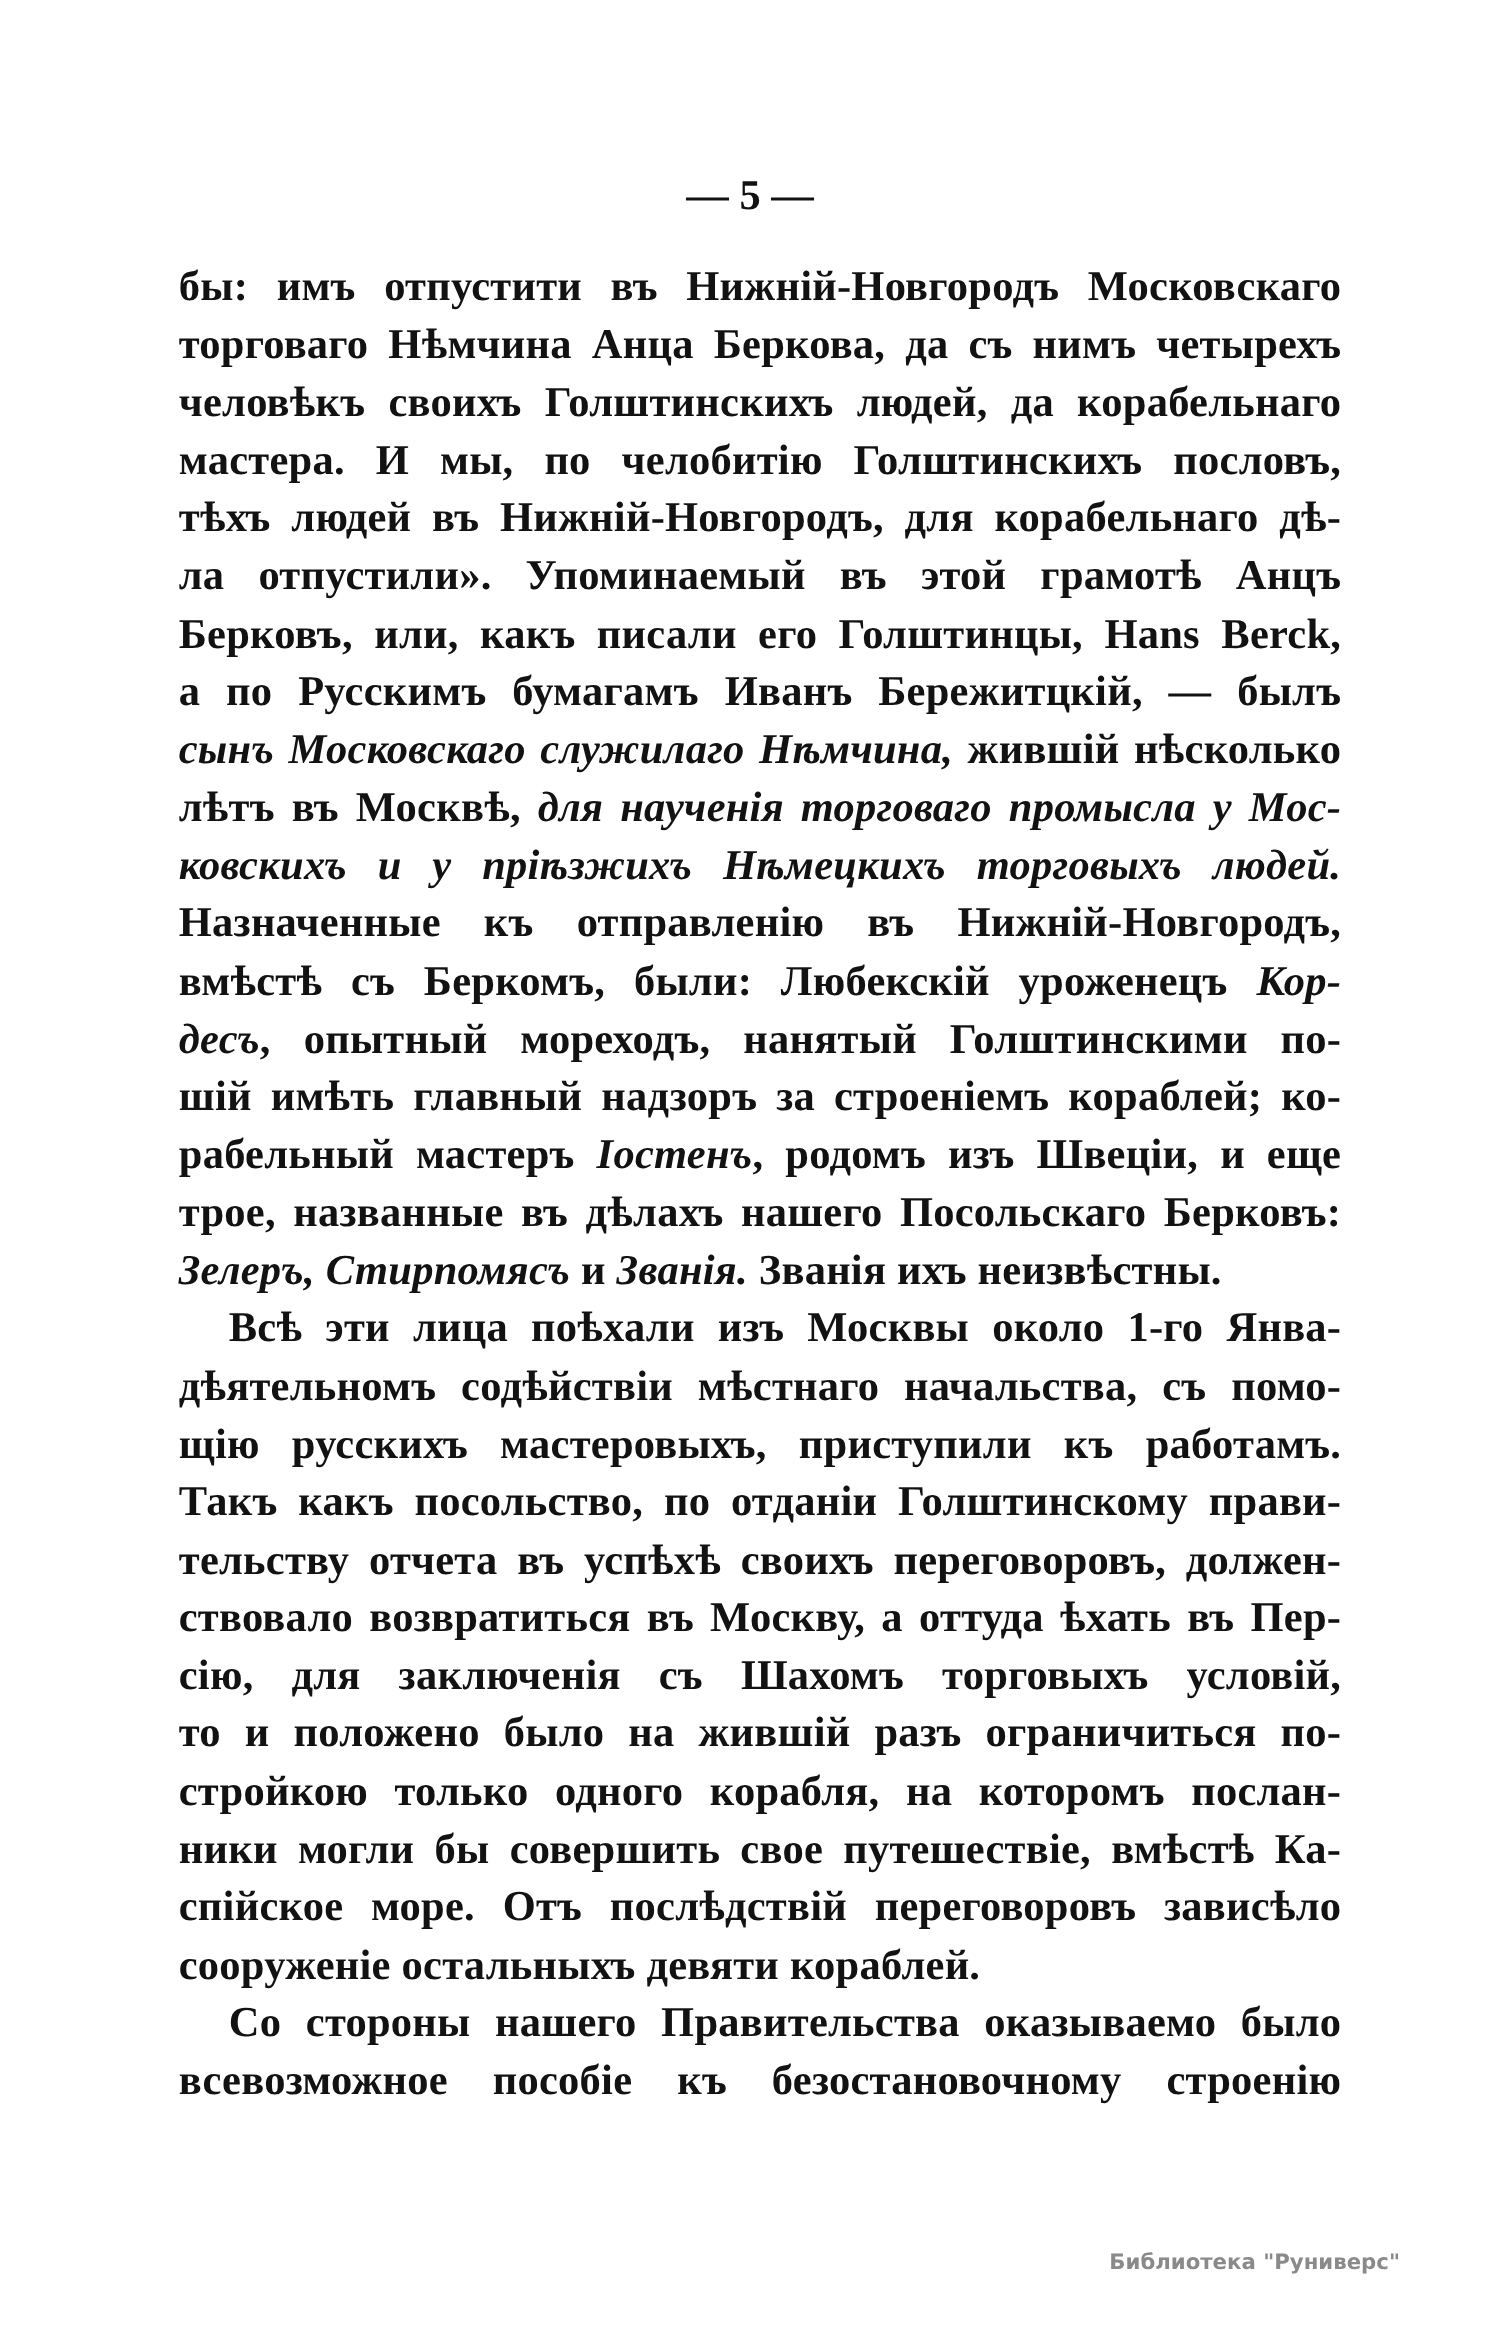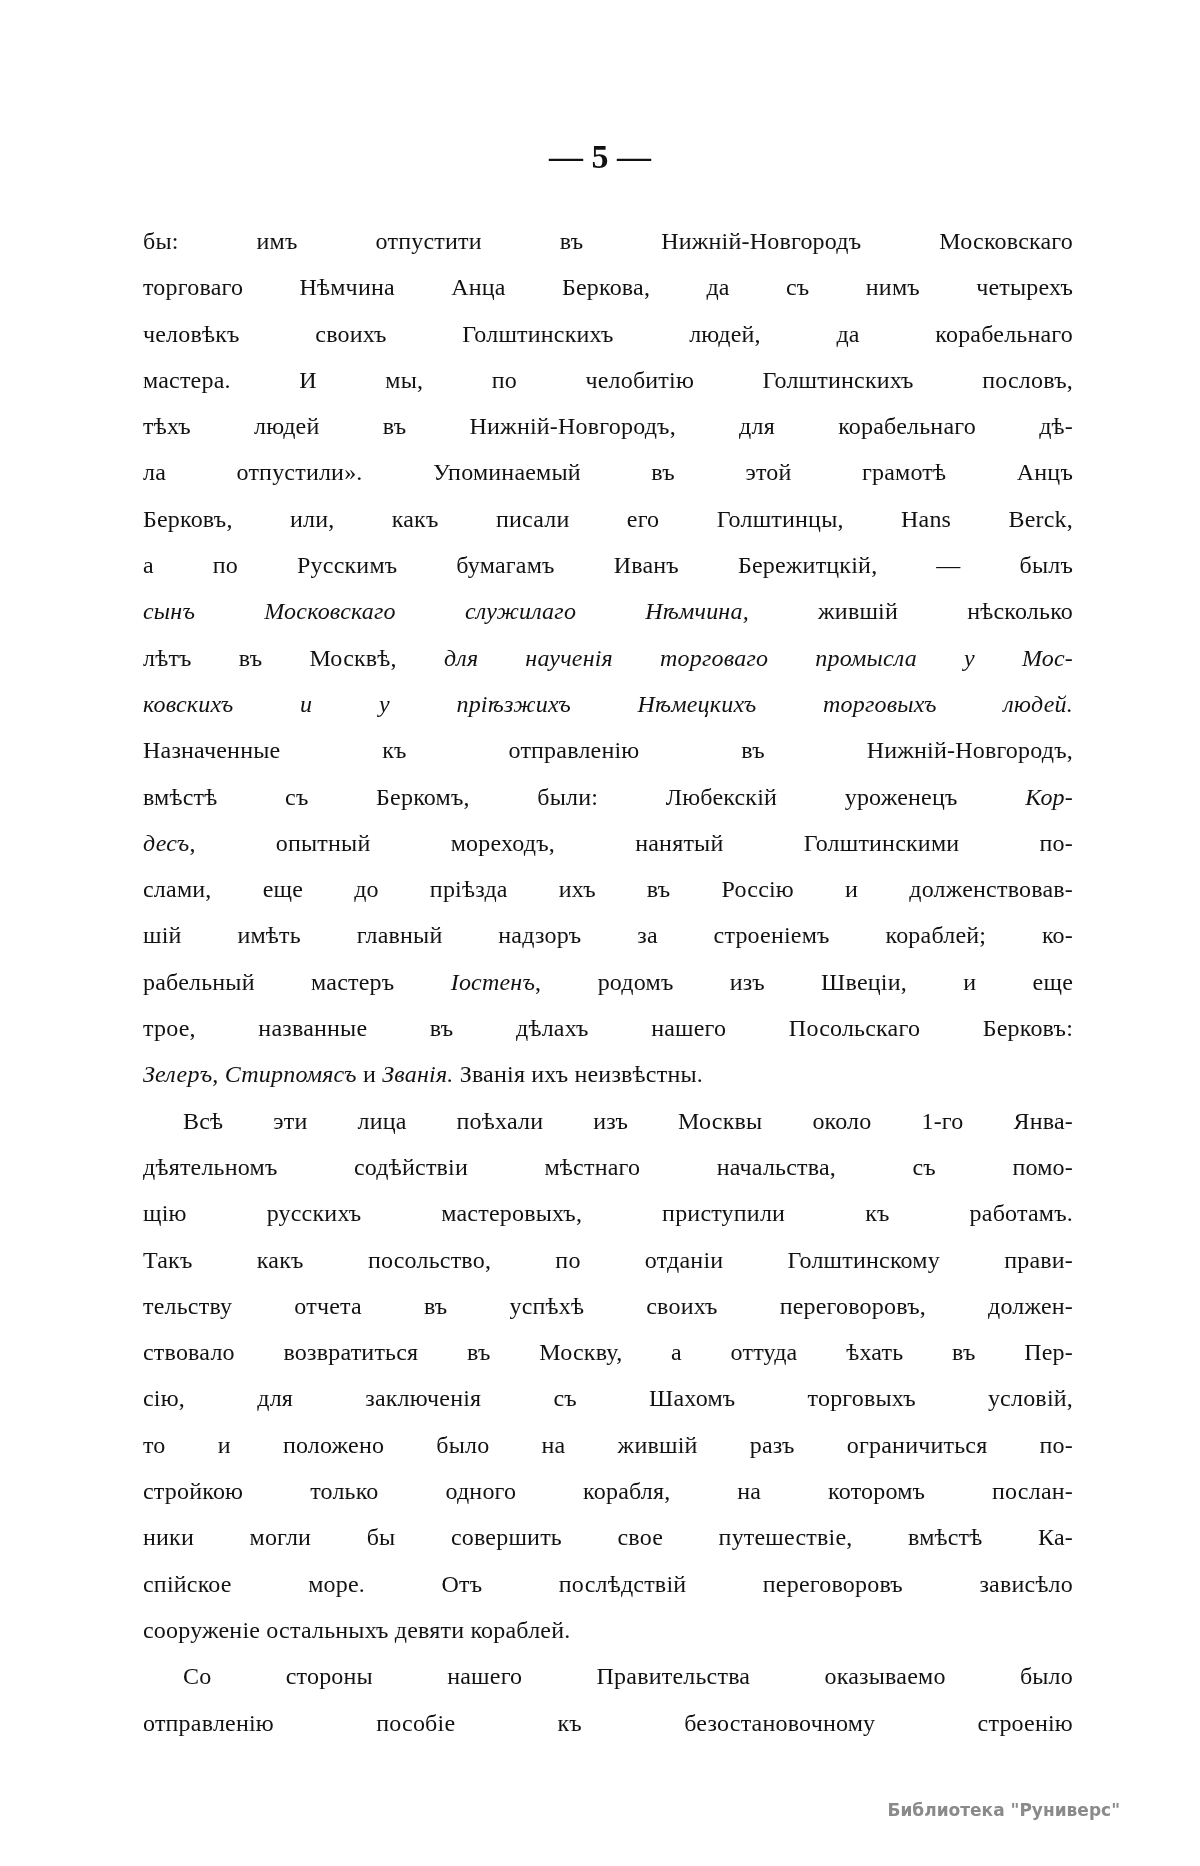--- a/index.html
+++ b/index.html
@@ -3,23 +3,24 @@
 <meta charset="utf-8">
 <style>
   html, body { margin: 0; padding: 0; background: #ffffff; }
   body { width: 1200px; height: 1866px; position: relative; overflow: hidden; }
   .page-number {
     position: absolute; left: 0; width: 1200px; top: 138px;
     text-align: center; font-family: "Liberation Serif", serif;
     font-size: 34px; font-weight: bold; color: #111;
   }
   .text-block {
-    position: absolute; left: 143px; top: 218px; width: 930px;
-    font-family: "Liberation Serif", serif; font-size: 24px;
+    position: absolute; left: 143px; top: 207px; width: 930px;
+    font-family: "Liberation Serif", serif; font-size: 34px;
     color: #121212;
+    font-weight: bold;
   }
   .line {
     height: 46.3px; line-height: 46.3px; white-space: nowrap;
     text-align: justify; text-align-last: justify;
     letter-spacing: 0.2px;
   }
   .line.last { text-align-last: left; }
   .line.indent { padding-left: 40px; }
   .line i { font-style: italic; }
   .footer {
@@ -41,34 +42,33 @@
     <div class="line"><span>тѣхъ людей въ Нижній-Новгородъ, для корабельнаго дѣ-</span></div>
     <div class="line"><span>ла отпустили». Упоминаемый въ этой грамотѣ Анцъ</span></div>
     <div class="line"><span>Берковъ, или, какъ писали его Голштинцы, Hans Berck,</span></div>
     <div class="line"><span>а по Русскимъ бумагамъ Иванъ Бережитцкій, — былъ</span></div>
     <div class="line"><i>сынъ Московскаго служилаго Нѣмчина,</i><span> жившій нѣсколько</span></div>
     <div class="line"><span>лѣтъ въ Москвѣ, </span><i>для наученія торговаго промысла у Мос-</i></div>
     <div class="line"><i>ковскихъ и у пріѣзжихъ Нѣмецкихъ торговыхъ людей.</i></div>
     <div class="line"><span>Назначенные къ отправленію въ Нижній-Новгородъ,</span></div>
     <div class="line"><span>вмѣстѣ съ Беркомъ, были: Любекскій уроженецъ </span><i>Кор-</i></div>
     <div class="line"><i>десъ</i><span>, опытный мореходъ, нанятый Голштинскими по-</span></div>
-    <div class="line"><span>слами, еще до пріѣзда ихъ въ Россію и долженствовав-</span></div>
     <div class="line"><span>шій имѣть главный надзоръ за строеніемъ кораблей; ко-</span></div>
     <div class="line"><span>рабельный мастеръ </span><i>Іостенъ</i><span>, родомъ изъ Швеціи, и еще</span></div>
     <div class="line"><span>трое, названные въ дѣлахъ нашего Посольскаго Берковъ:</span></div>
     <div class="line last"><i>Зелеръ, Стирпомясъ</i><span> и </span><i>Званія.</i><span> Званія ихъ неизвѣстны.</span></div>
     <div class="line indent"><span>Всѣ эти лица поѣхали изъ Москвы около 1-го Янва-</span></div>
     <div class="line"><span>дѣятельномъ содѣйствіи мѣстнаго начальства, съ помо-</span></div>
     <div class="line"><span>щію русскихъ мастеровыхъ, приступили къ работамъ.</span></div>
     <div class="line"><span>Такъ какъ посольство, по отданіи Голштинскому прави-</span></div>
     <div class="line"><span>тельству отчета въ успѣхѣ своихъ переговоровъ, должен-</span></div>
     <div class="line"><span>ствовало возвратиться въ Москву, а оттуда ѣхать въ Пер-</span></div>
     <div class="line"><span>сію, для заключенія съ Шахомъ торговыхъ условій,</span></div>
     <div class="line"><span>то и положено было на жившій разъ ограничиться по-</span></div>
     <div class="line"><span>стройкою только одного корабля, на которомъ послан-</span></div>
     <div class="line"><span>ники могли бы совершить свое путешествіе, вмѣстѣ Ка-</span></div>
     <div class="line"><span>спійское море. Отъ послѣдствій переговоровъ зависѣло</span></div>
     <div class="line last"><span>сооруженіе остальныхъ девяти кораблей.</span></div>
     <div class="line indent"><span>Со стороны нашего Правительства оказываемо было</span></div>
-    <div class="line"><span>отправленію пособіе къ безостановочному строенію</span></div>
+    <div class="line"><span>всевозможное пособіе къ безостановочному строенію</span></div>
   </div>
 
 <div class="footer">Библиотека "Руниверс"</div>
 
 </body></html>

